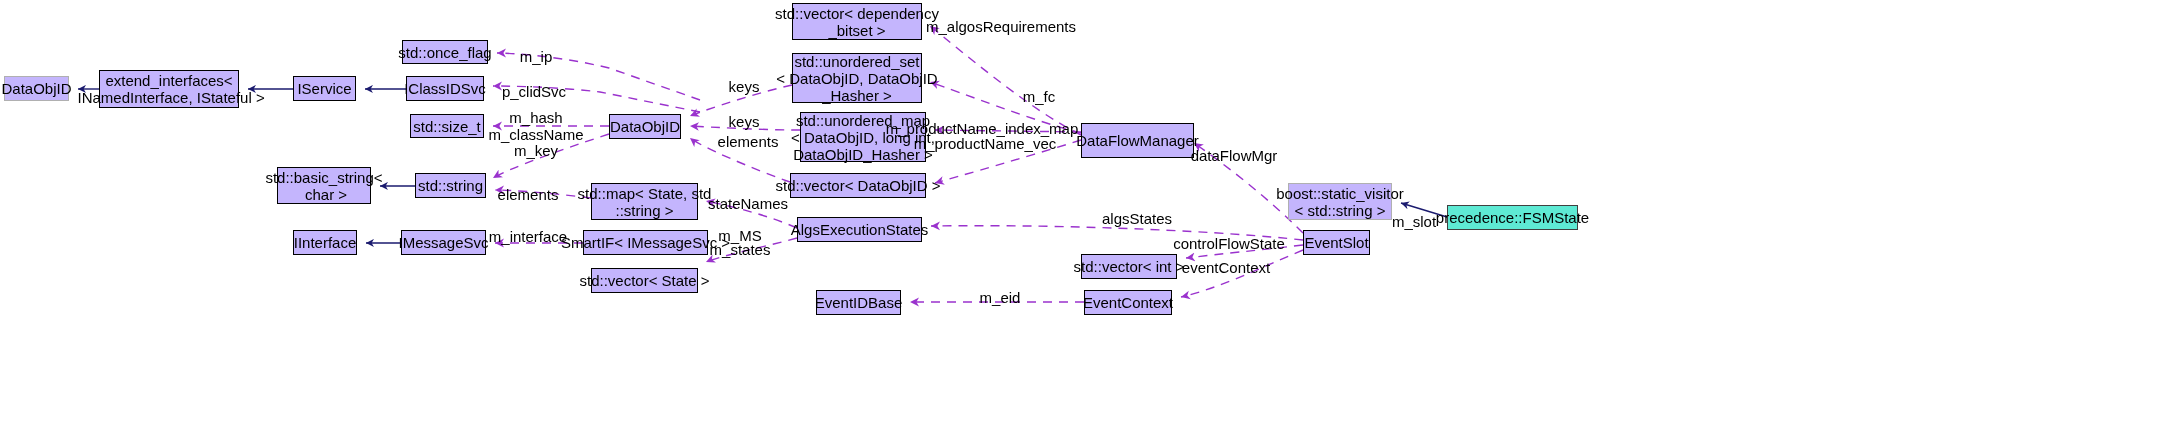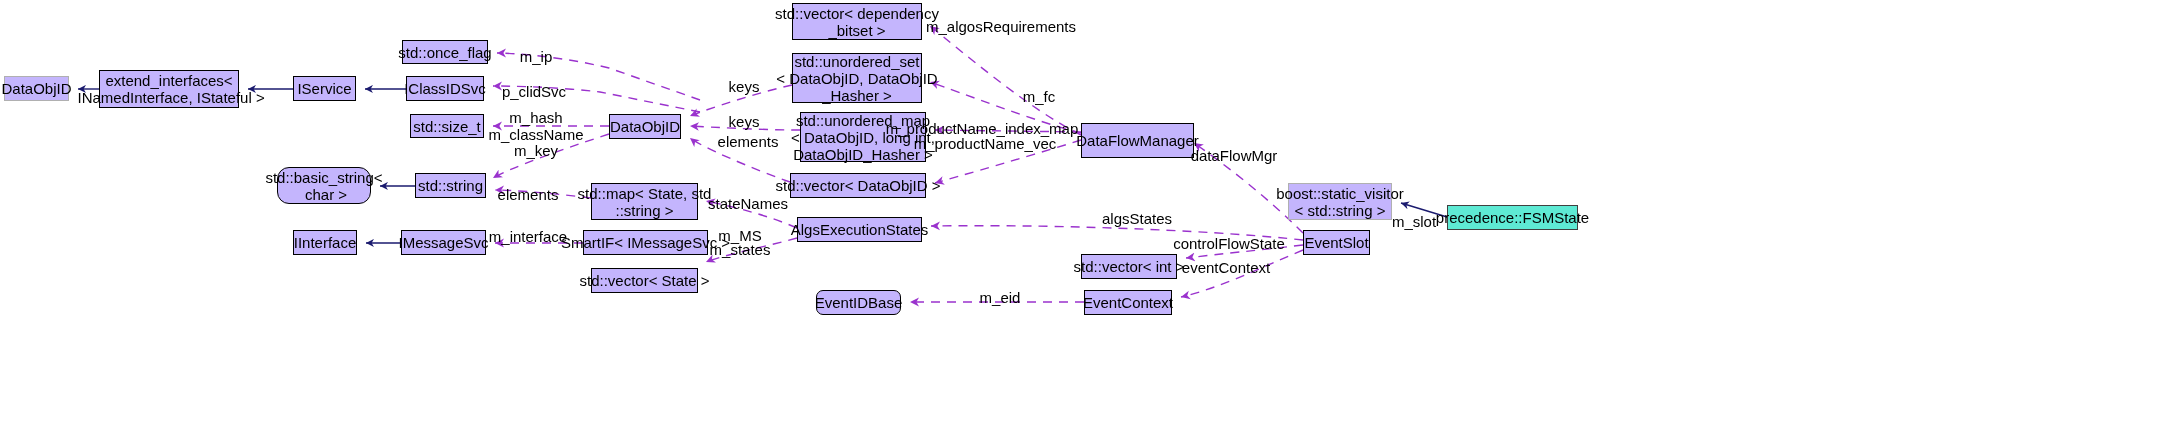--- a/index.html
+++ b/index.html
@@ -99,21 +99,21 @@
  INamedInterface, IStateful &gt;</div>
 
   <div class="node" style="left:293px;top:76px;width:63px;height:25px;text-align:right;">IService</div>
 
   <div class="node" style="left:406px;top:76px;width:78px;height:25px;">IClassIDSvc</div>
 
   <div class="node" style="left:402px;top:40px;width:86px;height:24px;">std::once_flag</div>
 
   <div class="node" style="left:410px;top:114px;width:74px;height:24px;">std::size_t</div>
 
-  <div class="node" style="left:277px;top:167px;width:94px;height:37px;border-radius:12px;">std::basic_string&lt;
+  <div class="node" style="left:277px;top:167px;width:94px;height:37px;">std::basic_string&lt;
  char &gt;</div>
 
   <div class="node" style="left:415px;top:173px;width:71px;height:25px;">std::string</div>
 
   <div class="node" style="left:293px;top:230px;width:64px;height:25px;text-align:right;">IInterface</div>
 
   <div class="node" style="left:401px;top:230px;width:85px;height:25px;">IMessageSvc</div>
 
   <div class="node" style="left:609px;top:114px;width:72px;height:25px;">DataObjID</div>
 
@@ -132,21 +132,21 @@
 _Hasher &gt;</div>
 
   <div class="node" style="left:800px;top:112px;width:126px;height:50px;">std::unordered_map
 &lt; DataObjID, long int,
 DataObjID_Hasher &gt;</div>
 
   <div class="node" style="left:790px;top:173px;width:136px;height:25px;">std::vector&lt; DataObjID &gt;</div>
 
   <div class="node" style="left:797px;top:217px;width:125px;height:25px;">AlgsExecutionStates</div>
 
-  <div class="node" style="left:816px;top:290px;width:85px;height:25px;border-radius:7px;">EventIDBase</div>
+  <div class="node" style="left:816px;top:290px;width:85px;height:25px;">EventIDBase</div>
 
   <div class="node" style="left:1084px;top:290px;width:88px;height:25px;">EventContext</div>
 
   <div class="node" style="left:1081px;top:254px;width:96px;height:25px;">std::vector&lt; int &gt;</div>
 
   <div class="node" style="left:1081px;top:123px;width:113px;height:35px;">DataFlowManager</div>
 
   <div class="node grey-border" style="left:1288px;top:183px;width:104px;height:37px;">boost::static_visitor
 &lt; std::string &gt;</div>
 

